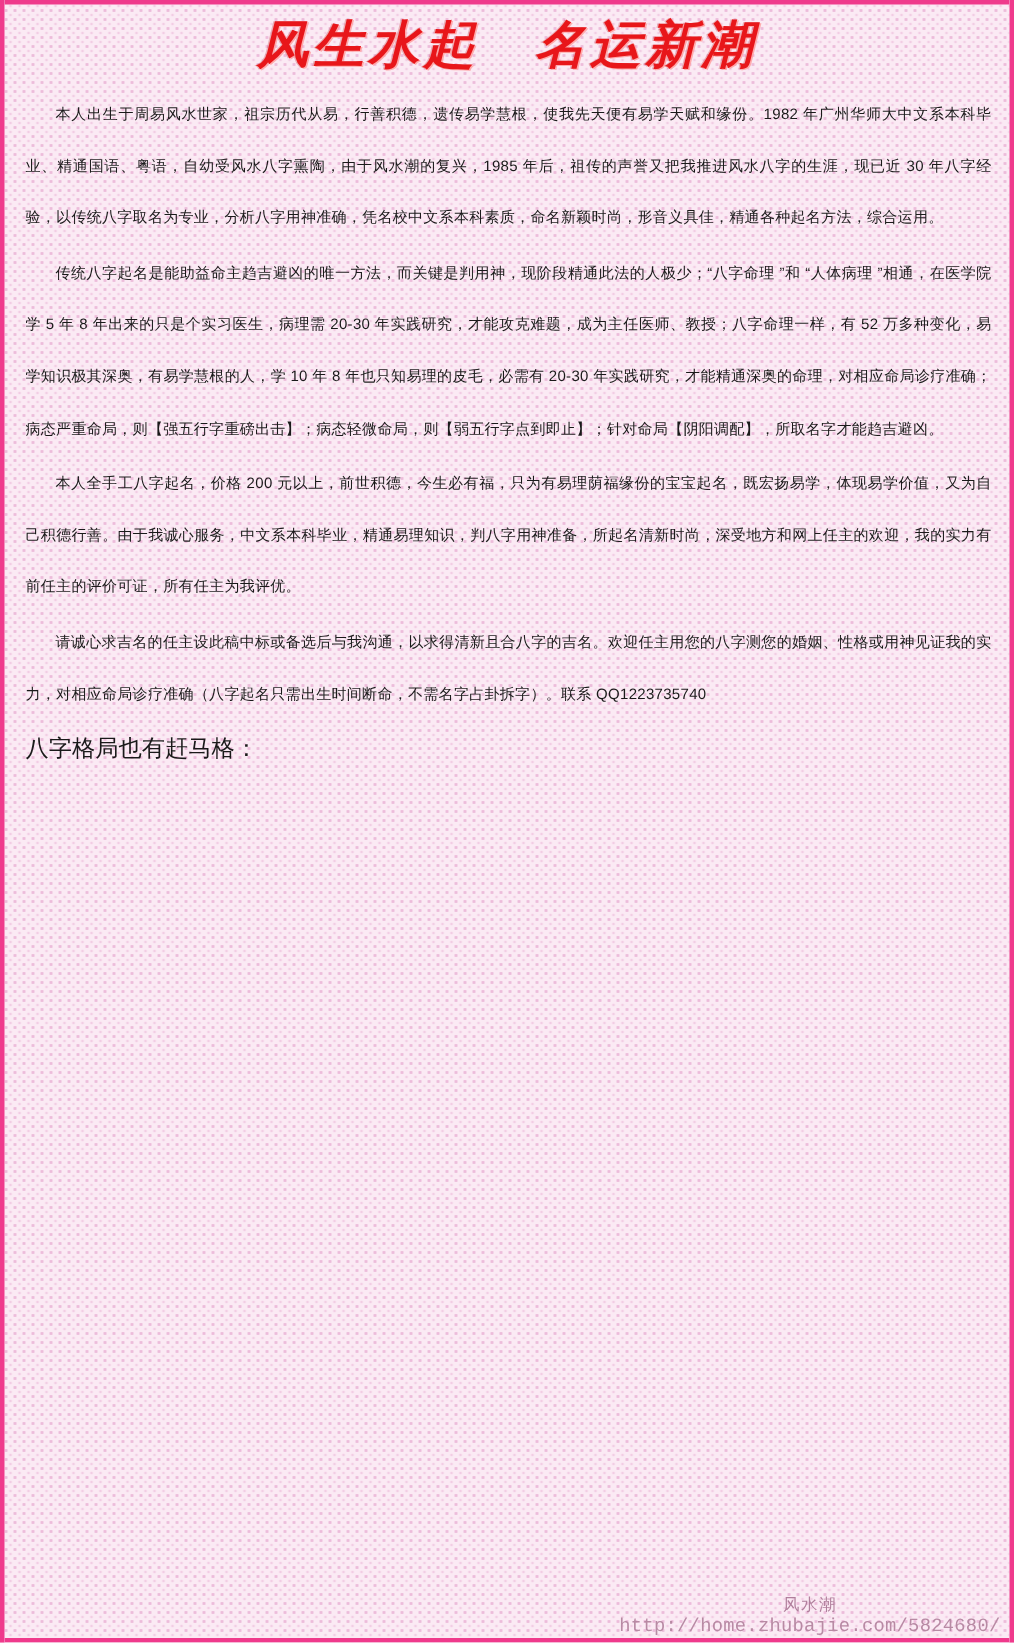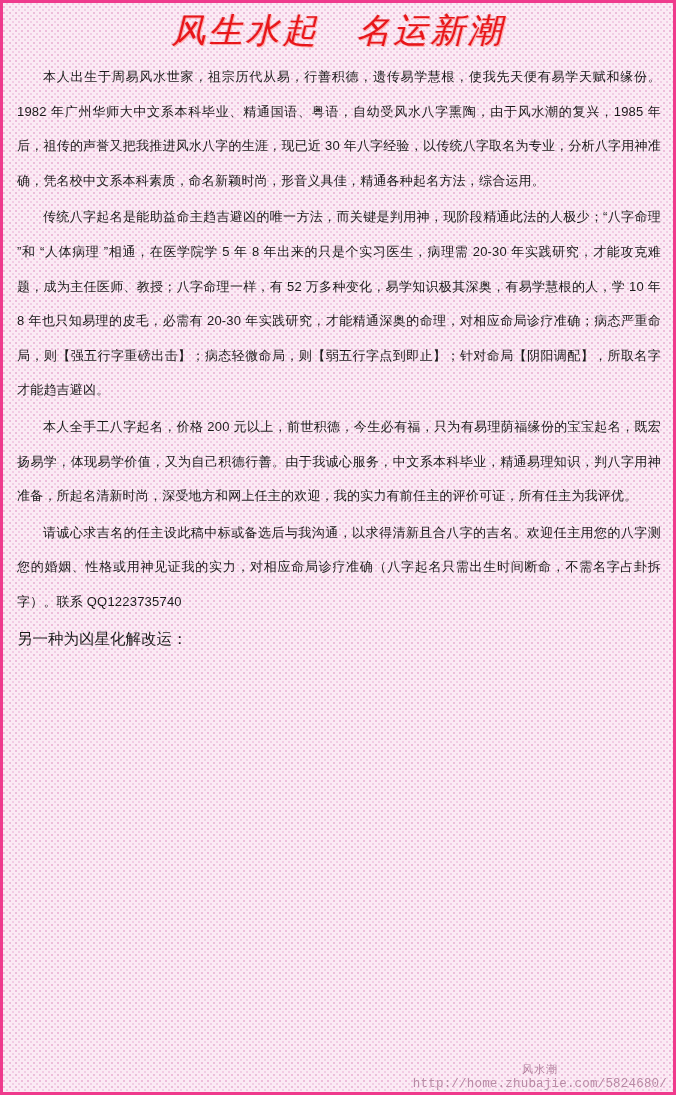--- a/index.html
+++ b/index.html
@@ -46,40 +46,40 @@
 
   
   .banner {
     position: relative;
     padding: 8px 0 6px 0;
     text-align: center;
   }
   .banner-title {
     display: inline-block;
     font-family: "DejaVu Serif", "Liberation Serif", serif;
-    font-weight: normal;
+    font-weight: bold;
     font-style: italic;
     font-size: 34px;
     line-height: 44px;
     letter-spacing: 3px;
     color: #e8161a;
     text-shadow:
       1px 1px 0 rgba(255,160,160,0.85),
       -1px 0 0 rgba(180,0,0,0.25);
     white-space: pre;
   }
 
   
   .content {
     padding: 2px 12px 0 14px;
   }
   p.para {
     margin: 0 0 2px 0;
     text-indent: 2em;
-    font-size: 13px;
+    font-size: 10px;
     line-height: 34.6px;
     color: #1a1a1a;
     text-align: justify;
     text-justify: inter-ideograph;
     letter-spacing: 0.2px;
   }
   p.para b { font-weight: normal; }
 
   .footer-line {
     margin: 0;
@@ -122,20 +122,20 @@
     <span class="banner-title">风生水起　名运新潮</span>
   </div>
 
   <div class="content">
     <p class="para">本人出生于周易风水世家，祖宗历代从易，行善积德，遗传易学慧根，使我先天便有易学天赋和缘份。1982 年广州华师大中文系本科毕业、精通国语、粤语，自幼受风水八字熏陶，由于风水潮的复兴，1985 年后，祖传的声誉又把我推进风水八字的生涯，现已近 30 年八字经验，以传统八字取名为专业，分析八字用神准确，凭名校中文系本科素质，命名新颖时尚，形音义具佳，精通各种起名方法，综合运用。</p>
     <p class="para">传统八字起名是能助益命主趋吉避凶的唯一方法，而关键是判用神，现阶段精通此法的人极少；“八字命理 ”和 “人体病理 ”相通，在医学院学 5 年 8 年出来的只是个实习医生，病理需 20-30 年实践研究，才能攻克难题，成为主任医师、教授；八字命理一样，有 52 万多种变化，易学知识极其深奥，有易学慧根的人，学 10 年 8 年也只知易理的皮毛，必需有 <b>20-30</b> 年实践研究，才能精通深奥的命理，对相应命局诊疗准确；病态严重命局，则【强五行字重磅出击】；病态轻微命局，则【弱五行字点到即止】；针对命局【阴阳调配】，所取名字才能趋吉避凶。</p>
     <p class="para">本人全手工八字起名，价格 200 元以上，前世积德，今生必有福，只为有易理荫福缘份的宝宝起名，既宏扬易学，体现易学价值，又为自己积德行善。由于我诚心服务，中文系本科毕业，精通易理知识，判八字用神准备，所起名清新时尚，深受地方和网上任主的欢迎，我的实力有前任主的评价可证，所有任主为我评优。</p>
     <p class="para">请诚心求吉名的任主设此稿中标或备选后与我沟通，以求得清新且合八字的吉名。欢迎任主用您的八字测您的婚姻、性格或用神见证我的实力，对相应命局诊疗准确（八字起名只需出生时间断命，不需名字占卦拆字）。联系 QQ1223735740</p>
   </div>
 
-  <p class="footer-line">另一种为凶星化解改运：</p>
+  <p class="footer-line">八字格局也有赶马格：</p>
 
   <div class="watermark">
     <span class="wm-name">风水潮</span>
     <span class="wm-url">http://home.zhubajie.com/5824680/</span>
   </div>
 
 </div>
 
 </body></html>

